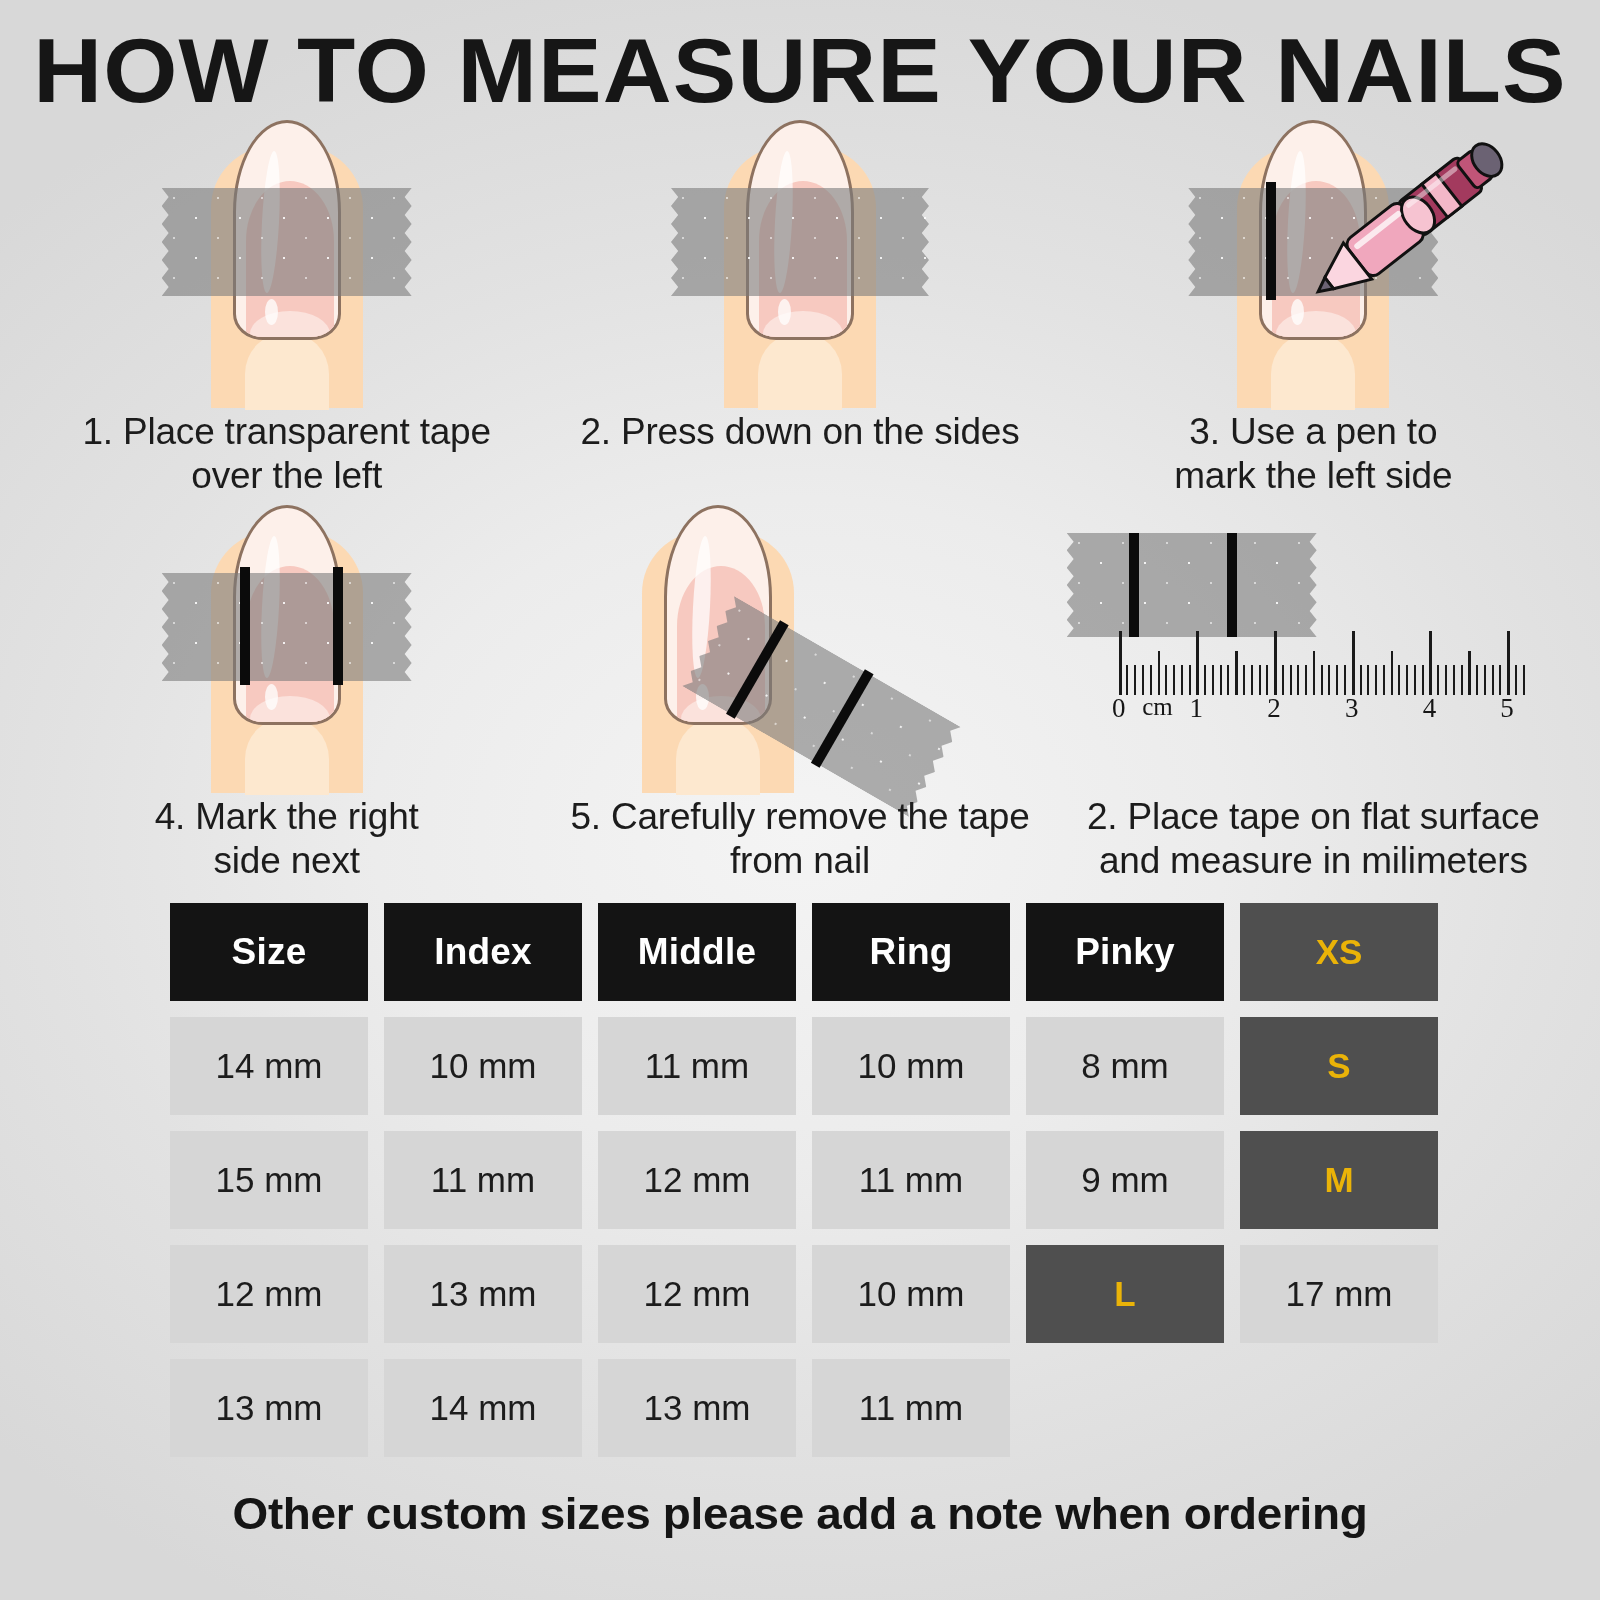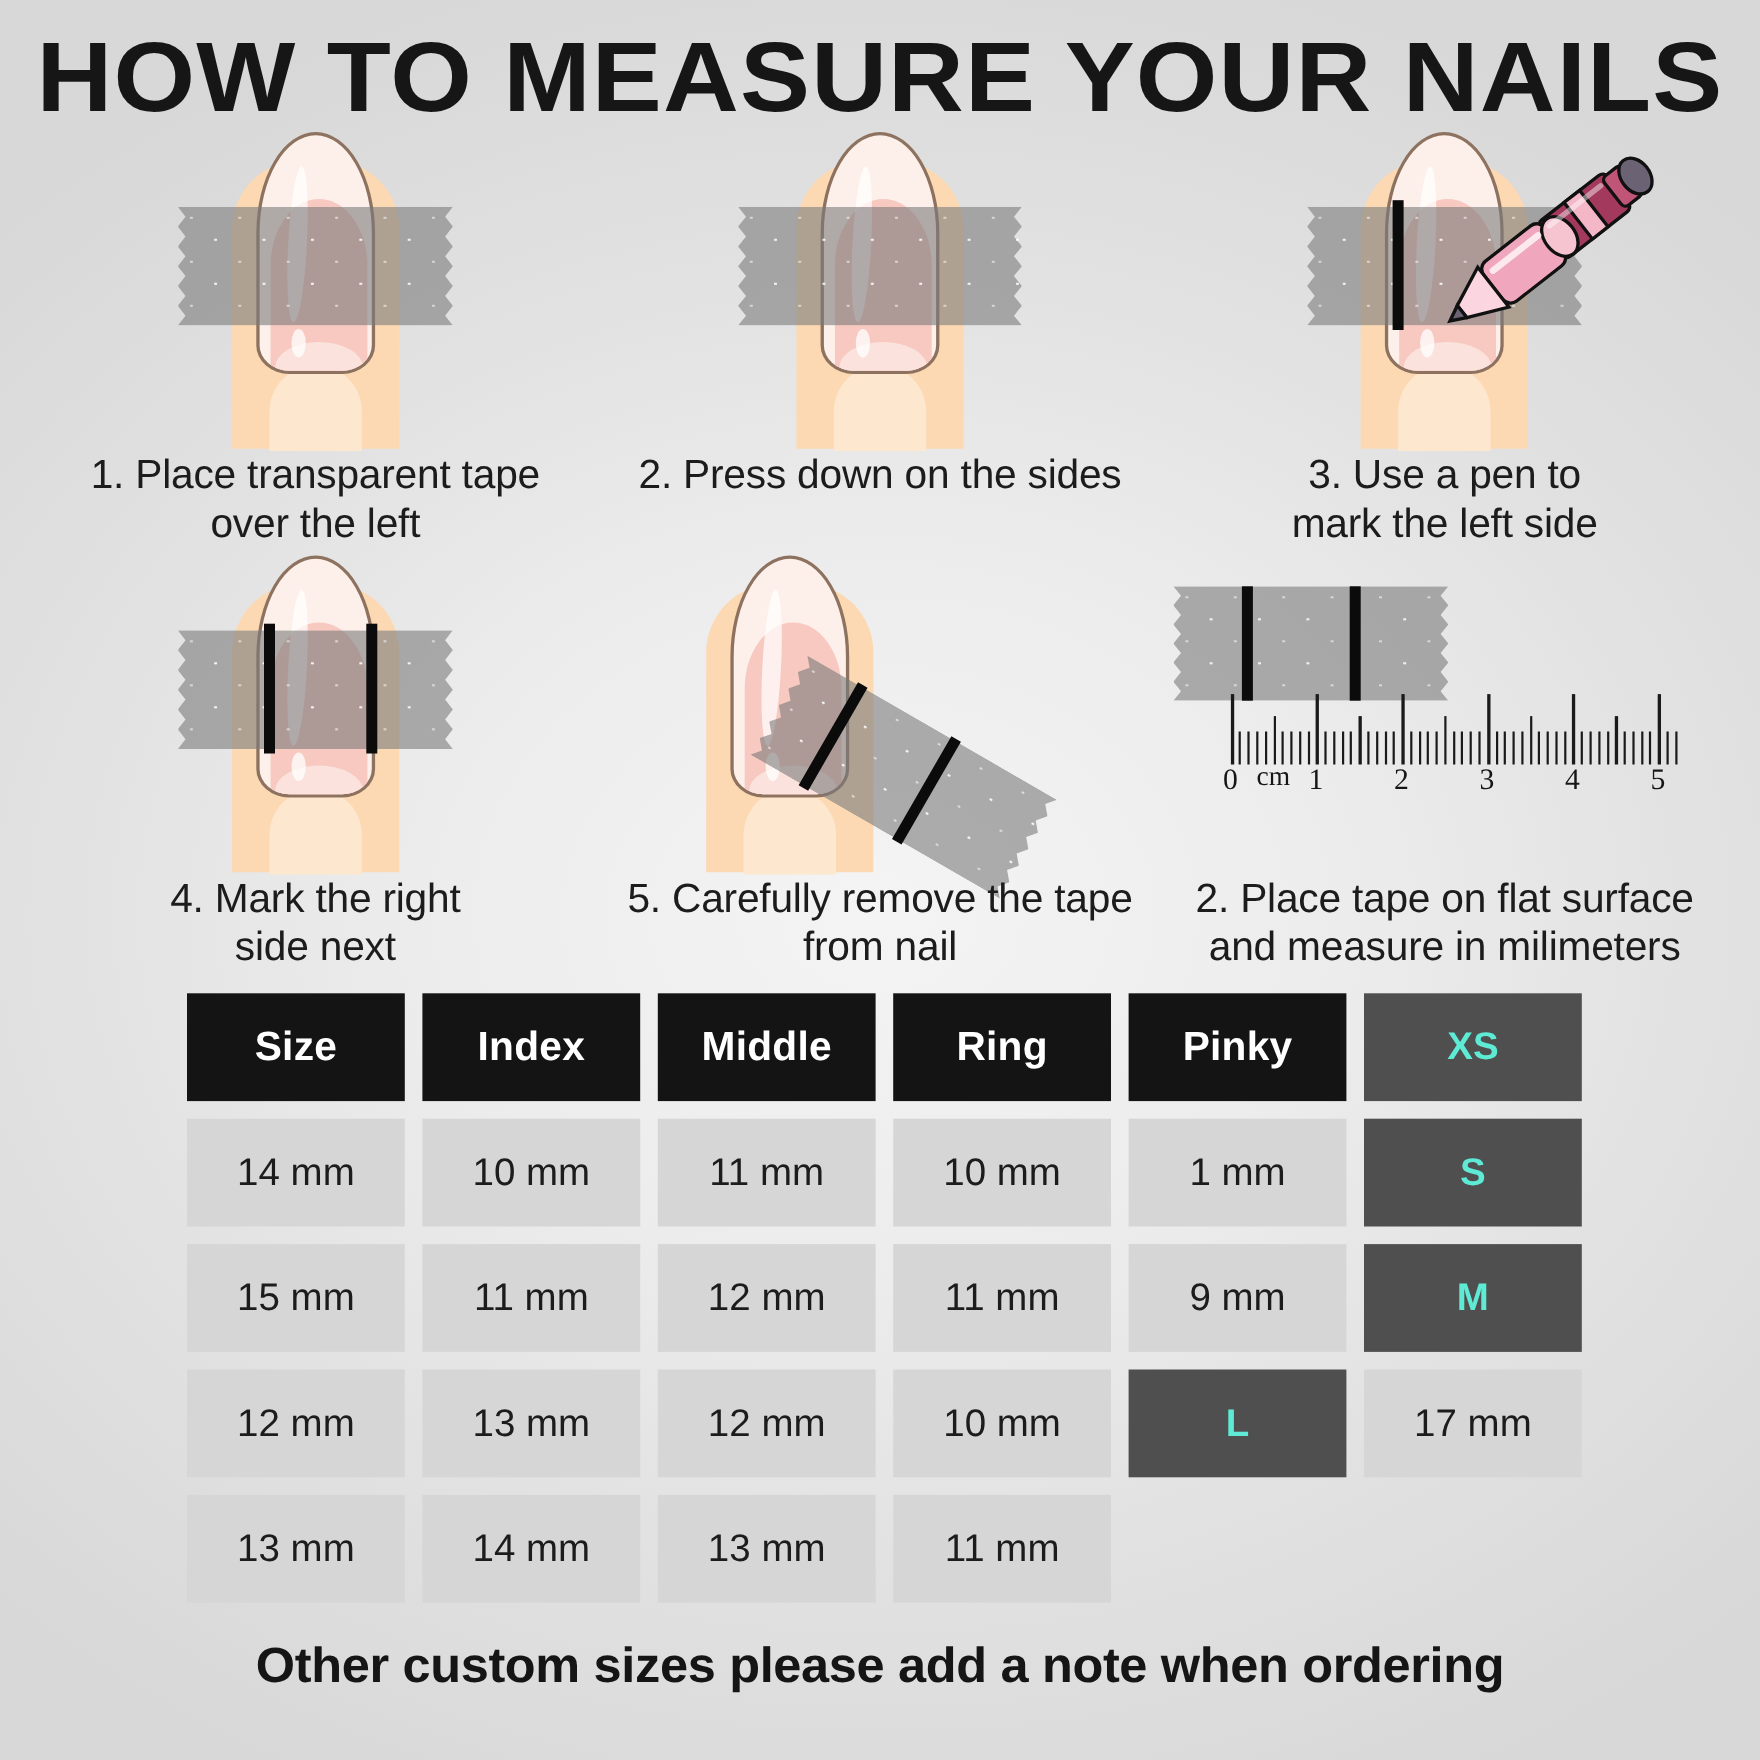--- a/index.html
+++ b/index.html
@@ -190,21 +190,21 @@
     font-weight: 700;
     font-size: 37px;
     height: 98px;
     display: flex;
     align-items: center;
     justify-content: center;
     letter-spacing: 0.2px;
   }
   .td-size {
     background: #4f4f4f;
-    color: #5eead4;
+    color: #eab308;
     font-weight: 700;
     font-size: 35px;
     height: 98px;
     display: flex;
     align-items: center;
     justify-content: center;
   }
   .td {
     background: #d6d6d6;
     color: #1c1c1c;
@@ -468,21 +468,21 @@
       <div class="th">Size</div>
       <div class="th">Index</div>
       <div class="th">Middle</div>
       <div class="th">Ring</div>
       <div class="th">Pinky</div>
       <div class="td-size">XS</div>
       <div class="td">14 mm</div>
       <div class="td">10 mm</div>
       <div class="td">11 mm</div>
       <div class="td">10 mm</div>
-      <div class="td">1 mm</div>
+      <div class="td">8 mm</div>
       <div class="td-size">S</div>
       <div class="td">15 mm</div>
       <div class="td">11 mm</div>
       <div class="td">12 mm</div>
       <div class="td">11 mm</div>
       <div class="td">9 mm</div>
       <div class="td-size">M</div>
       <div class="td">12 mm</div>
       <div class="td">13 mm</div>
       <div class="td">12 mm</div>

